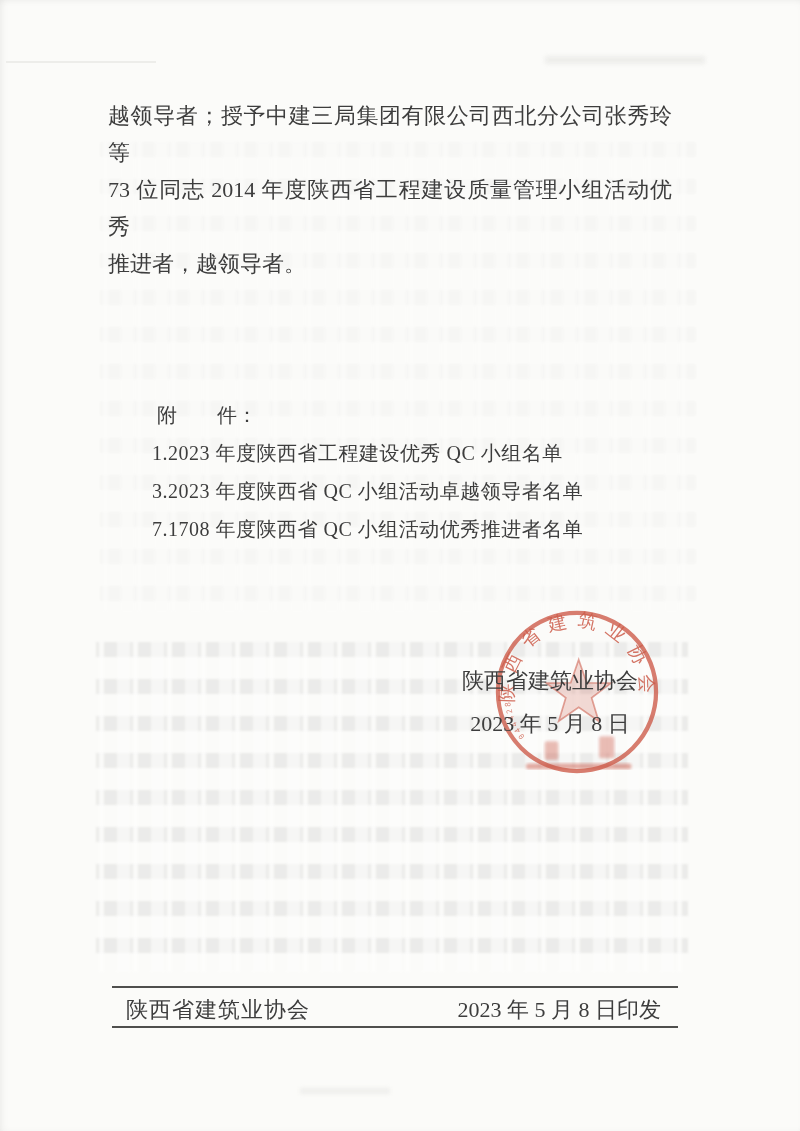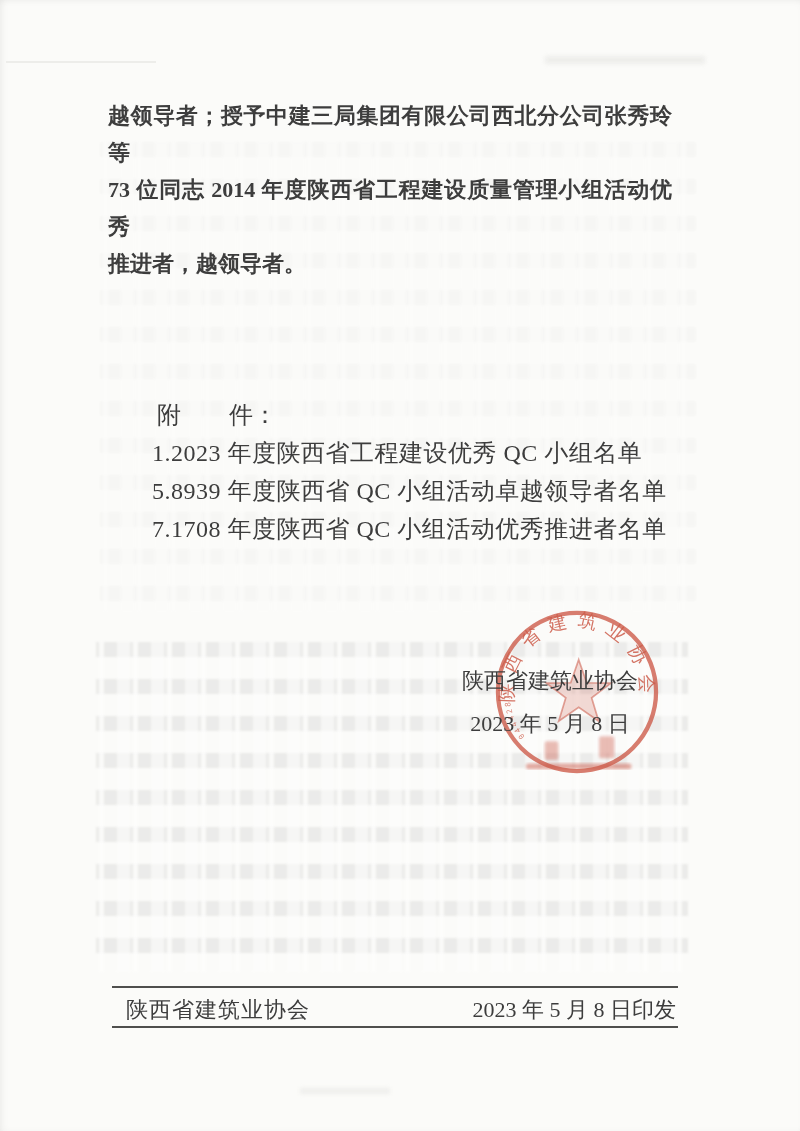--- a/index.html
+++ b/index.html
@@ -17,43 +17,43 @@
   .ghost{position:absolute;pointer-events:none;
     background-image:
       repeating-linear-gradient(to right, transparent 0 3px, rgba(255,255,255,.8) 3px 8px, transparent 8px 21px, rgba(255,255,255,.6) 21px 34px),
       repeating-linear-gradient(to bottom, rgba(120,120,118,.22) 0 15px, transparent 15px 37px);
     filter:blur(1.3px);
   }
   .ghost-strong{left:96px;top:642px;width:592px;height:330px;opacity:.55;}
   .ghost-light{left:100px;top:142px;width:596px;height:470px;opacity:.16;}
   
   .bodytext{position:absolute;left:108px;top:97px;width:564px;font-size:22px;line-height:37px;}
-  .para{margin:0;font-weight:bold;}
+  .para{margin:0;}
   .para + .para{margin-top:4px;line-height:36px;}
   .line{display:block;}
   .fill{text-align:justify;text-align-last:justify;}
   .indent{text-indent:44px;}
   
-  .attachments{position:absolute;left:108px;top:396px;width:566px;font-size:24px;line-height:38px;}
+  .attachments{position:absolute;left:108px;top:396px;width:566px;font-size:20px;line-height:38px;}
   .att-heading{display:block;padding-left:49px;}
   .att-item{display:block;padding-left:44px;letter-spacing:.5px;}
   
   .sig{position:absolute;left:420px;width:260px;text-align:center;font-size:22px;}
   .sig-org{top:666px;}
   .sig-date{top:709px;}
   
   .seal{position:absolute;left:492px;top:607px;width:170px;height:170px;opacity:.92;}
   
   .footer{position:absolute;left:112px;top:986px;width:566px;font-size:22px;}
   .rule{position:absolute;left:0;width:566px;height:2px;background:#4f4f4d;}
   .rule-top{top:0;}
   .rule-bottom{top:40px;}
   .footer-row{position:absolute;top:9px;left:0;width:566px;display:flex;justify-content:space-between;align-items:center;}
   .footer-left{margin-left:14px;letter-spacing:1px;}
-  .footer-right{margin-right:2px;}
+  .footer-right{margin-right:17px;}
 </style>
 </head>
 <body>
 
 <div class="page">
 
   <div class="edge-a"></div>
   <div class="edge-b"></div>
   <div class="edge-c"></div>
   <div class="ghost ghost-light"></div>
@@ -63,21 +63,21 @@
     <p class="para">
       <span class="line fill">越领导者；授予中建三局集团有限公司西北分公司张秀玲等</span>
       <span class="line fill">73 位同志 2014 年度陕西省工程建设质量管理小组活动优秀</span>
       <span class="line">推进者，越领导者。</span>
     </p>
   </main>
 
   <section class="attachments">
     <span class="att-heading">附　　件：</span>
     <span class="att-item">1.2023 年度陕西省工程建设优秀 QC 小组名单</span>
-    <span class="att-item">5.8939 年度陕西省 QC 小组活动卓越领导者名单</span>
+    <span class="att-item">3.2023 年度陕西省 QC 小组活动卓越领导者名单</span>
     <span class="att-item">7.1708 年度陕西省 QC 小组活动优秀推进者名单</span>
   </section>
 
   <svg class="seal" viewBox="0 0 200 200" xmlns="http://www.w3.org/2000/svg">
     <defs>
       <path id="sealArcTop" d="M 30,125 A 75,75 0 1,1 170,125" fill="none"></path>
       <path id="sealArcDigits" d="M 42,156 A 77,77 0 0,1 21,103" fill="none"></path>
       <filter id="sealBlur">
           <feGaussianBlur stdDeviation="1.6"></feGaussianBlur>
         </filter>

